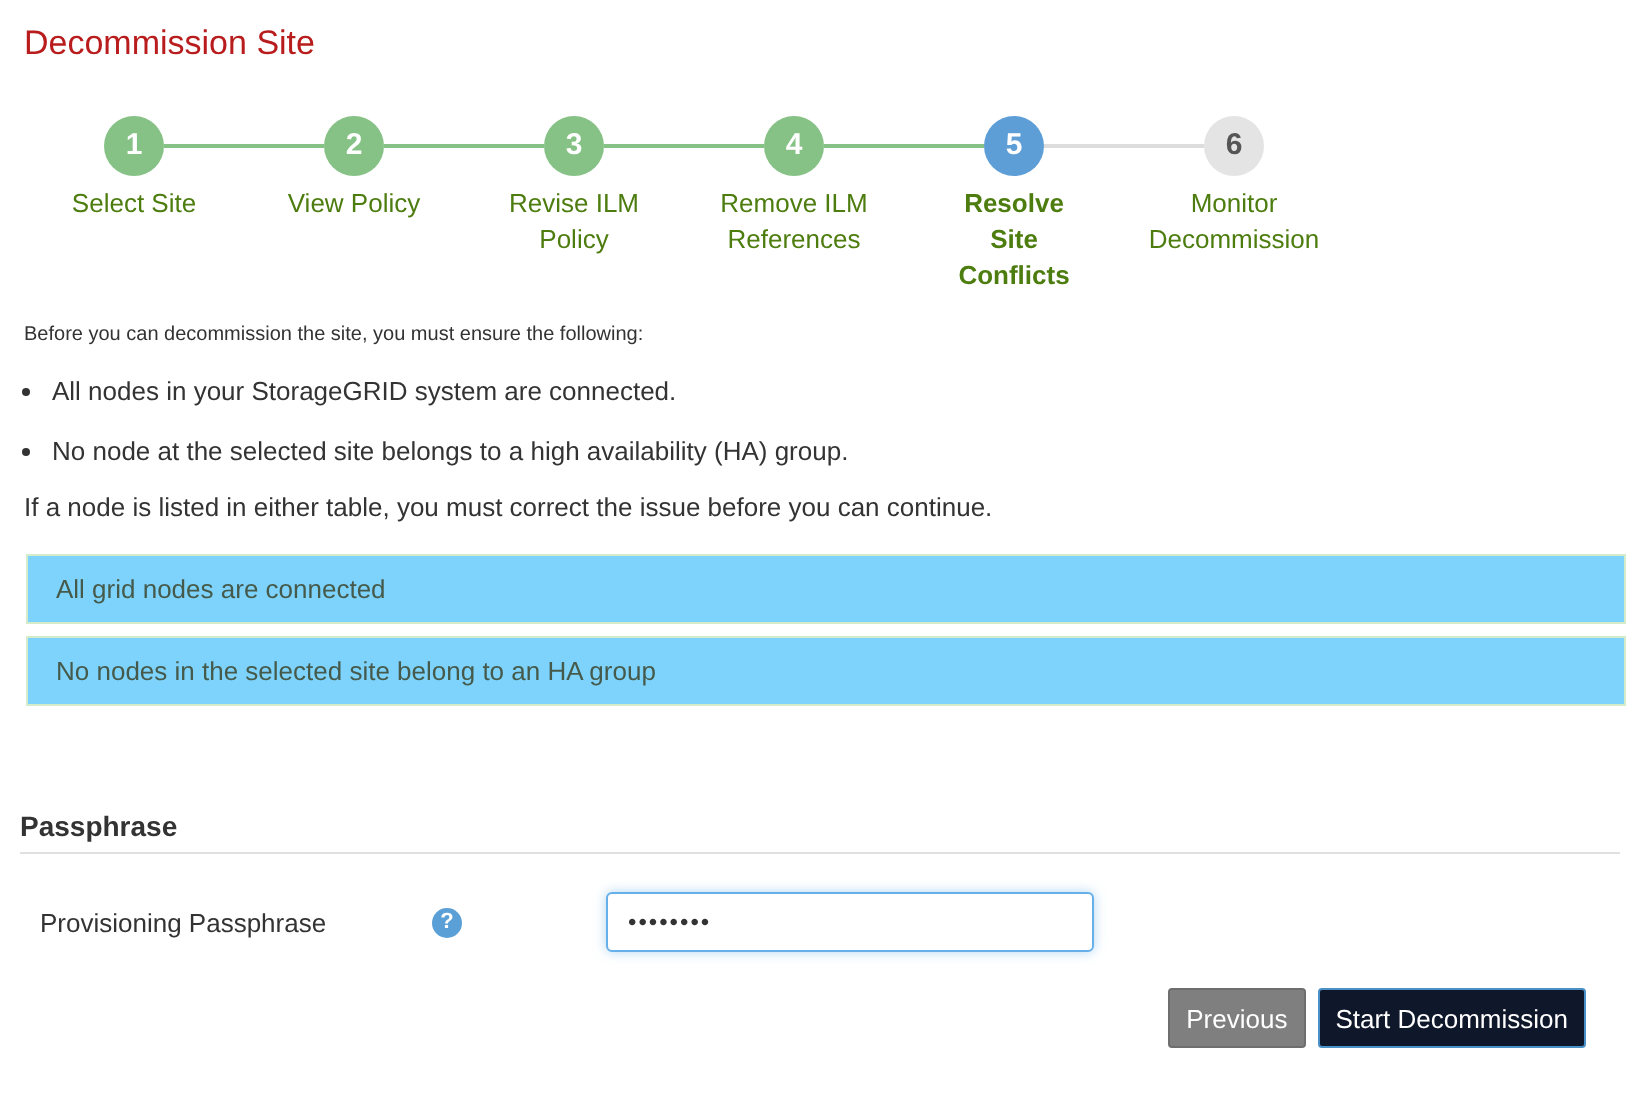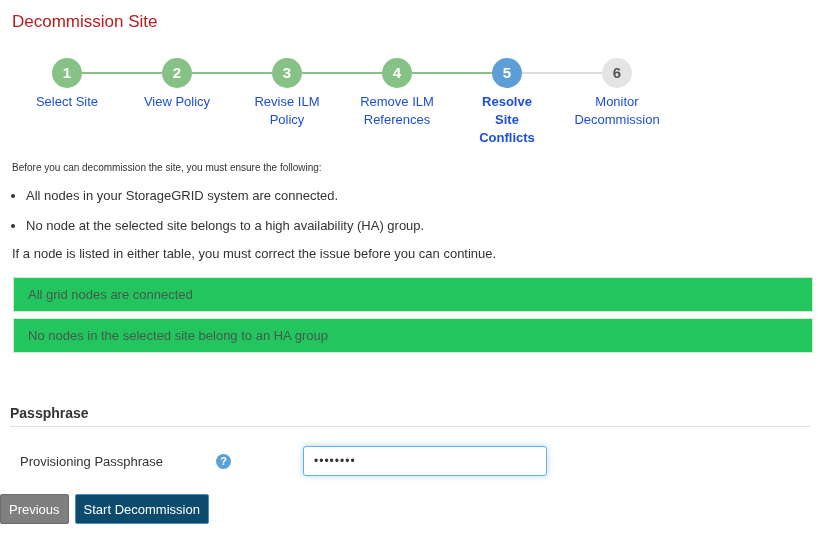--- a/index.html
+++ b/index.html
@@ -22,21 +22,21 @@
   .stepper-row { display:flex; }
   .step { width:110px; text-align:center; }
   .step-circle {
     width:30px; height:30px; margin:0 auto; border-radius:50%;
     background:#86c285; color:#fff;
     font-size:15px; font-weight:600; line-height:30px; text-align:center;
   }
   .step.current .step-circle { background:#5e9ed6; }
   .step.pending .step-circle { background:#e4e4e4; color:#555; }
   .step-label {
-    margin-top:5px; font-size:13px; line-height:18px; color:#1d4ed8;
+    margin-top:5px; font-size:13px; line-height:18px; color:#4d7c0f;
     white-space:pre-line;
   }
   .step.current .step-label { font-weight:700; }
   .connector {
     position:absolute; top:14px; height:2px; width:80px; background:#86c285;
   }
   .connector.c1 { left:70px; }
   .connector.c2 { left:180px; }
   .connector.c3 { left:290px; }
   .connector.c4 { left:400px; }
@@ -46,21 +46,21 @@
   .lead { margin:12px 0 0 12px; font-size:10px; line-height:18px; }
   ul.requirements { margin:10px 0 0 0; padding-left:26px; }
   ul.requirements li { font-size:13px; line-height:18px; }
   ul.requirements li + li { margin-top:12px; }
   .note-line b { font-weight:700; }
   .closing { margin:10px 0 0 12px; font-size:13px; line-height:18px; }
 
   
   .banner {
     margin:0 5px 6px 13px; height:35px;
-    background:#22c55e; border:1px solid #d5ecca;
+    background:#7dd3fc; border:1px solid #d5ecca;
     color:#465a4b; font-size:13px; line-height:33px;
     padding-left:14px;
   }
   .banner.first { margin-top:14px; }
 
   
   .section-heading {
     margin:52px 8px 0 10px;
     font-size:14px; font-weight:700; color:#333;
     padding-bottom:5px; border-bottom:1px solid #e0e0e0;
@@ -77,29 +77,29 @@
     margin-left:28px; width:244px; height:30px;
     border:1px solid #66afe9; border-radius:3px;
     box-shadow:0 0 6px rgba(102,175,233,0.5);
     outline:none; padding:0 10px;
     font-family:"Liberation Sans", sans-serif;
     font-size:12px; letter-spacing:1px; color:#333;
   }
 
   
   .actions {
-    display:flex; justify-content:flex-start; gap:6px;
+    display:flex; justify-content:flex-end; gap:6px;
     margin:18px 25px 0 0;
   }
   .btn {
     height:30px; font-size:13px; font-family:"Liberation Sans", sans-serif;
     padding:0 8px; border-radius:2px; color:#fff; cursor:pointer;
   }
   .btn-prev { background:#7f7f7f; border:1px solid #6e6e6e; }
-  .btn-start { background:#0c4a6e; border:1px solid #4990c7; }
+  .btn-start { background:#0f172a; border:1px solid #4990c7; }
 </style>
 </head>
 <body>
 
 <div class="page">
 
   <h1 class="page-title">Decommission Site</h1>
 
   <div class="stepper">
     <div class="connector c1"></div>

